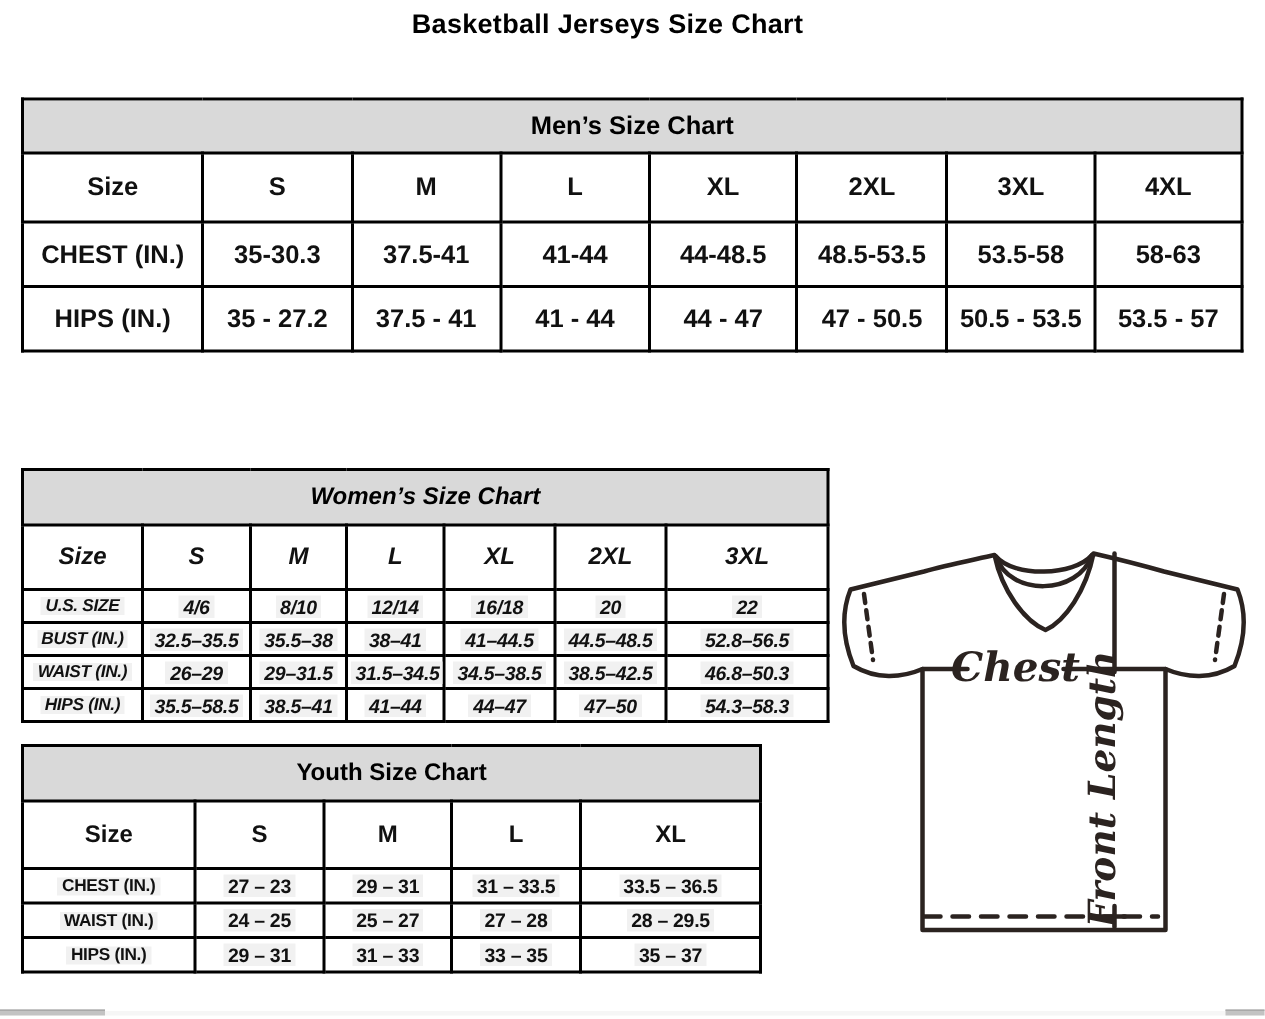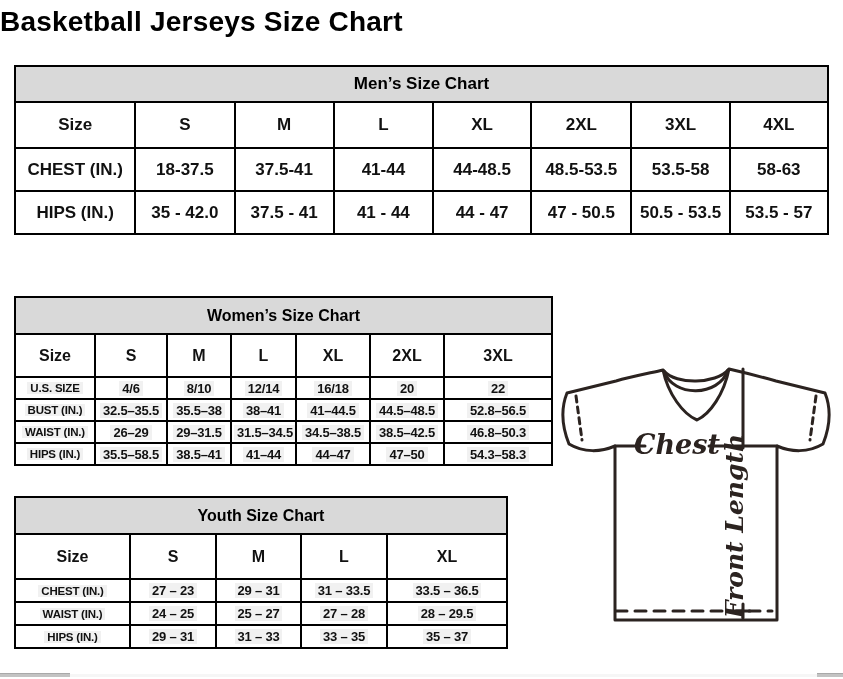--- a/index.html
+++ b/index.html
@@ -1,37 +1,37 @@
 <!DOCTYPE html>
 <html><head>
 <meta charset="utf-8">
 <style>
   html,body{margin:0;padding:0;}
   body{
     width:843px;height:679px;position:relative;background:#ffffff;
     font-family:"Liberation Sans",sans-serif;color:#111;overflow:hidden;
   }
   .page-title{
-    position:absolute;left:0;top:6px;width:810px;
-    font-size:28px;font-weight:bold;color:#000;letter-spacing:.2px;
+    position:absolute;left:0;top:6px;width:810px;text-align:center;
+    font-size:18px;font-weight:bold;color:#000;letter-spacing:.2px;
   }
   table{border-collapse:collapse;position:absolute;table-layout:fixed;background:#fff;}
   td{
     border:2px solid #000;text-align:center;vertical-align:middle;
     font-weight:bold;white-space:nowrap;overflow:hidden;padding:0 2px;
   }
   .caption-cell{background:#d9d9d9;font-size:17px;color:#000;margin-top:48px;}
   
   .men{left:14px;top:65px;width:815px;}
   .men .caption-row{height:36px;}
   .men .head-row{height:46px;}
   .men .data-row{height:43px;}
   .men td{font-size:17px;}
   
-  .women{left:14px;top:296px;width:537px;}
+  .women{left:14px;top:312px;width:537px;font-style:italic;}
   .women .caption-row{height:37px;}
   .women .head-row{height:43px;}
   .women .data-row{height:22px;}
   .youth{left:14px;top:496px;width:492px;}
   .youth .caption-row{height:37px;}
   .youth .head-row{height:45px;}
   .youth .data-row{height:23px;}
   .women td,.youth td{font-size:16px;}
   .women .data-row td,.youth .data-row td{font-size:13px;letter-spacing:-.2px;}
   .women .data-row .rowlabel,.youth .data-row .rowlabel{font-size:11.5px;}
@@ -68,31 +68,31 @@
     <td>S</td>
     <td>M</td>
     <td>L</td>
     <td>XL</td>
     <td>2XL</td>
     <td>3XL</td>
     <td>4XL</td>
   </tr>
   <tr class="data-row">
     <td class="rowlabel">CHEST (IN.)</td>
-    <td>18-37.5</td>
+    <td>35-30.3</td>
     <td>37.5-41</td>
     <td>41-44</td>
     <td>44-48.5</td>
     <td>48.5-53.5</td>
     <td>53.5-58</td>
     <td>58-63</td>
   </tr>
   <tr class="data-row">
     <td class="rowlabel">HIPS (IN.)</td>
-    <td>35 - 42.0</td>
+    <td>35 - 27.2</td>
     <td>37.5 - 41</td>
     <td>41 - 44</td>
     <td>44 - 47</td>
     <td>47 - 50.5</td>
     <td>50.5 - 53.5</td>
     <td>53.5 - 57</td>
   </tr>
 </tbody>
   </table>
 

